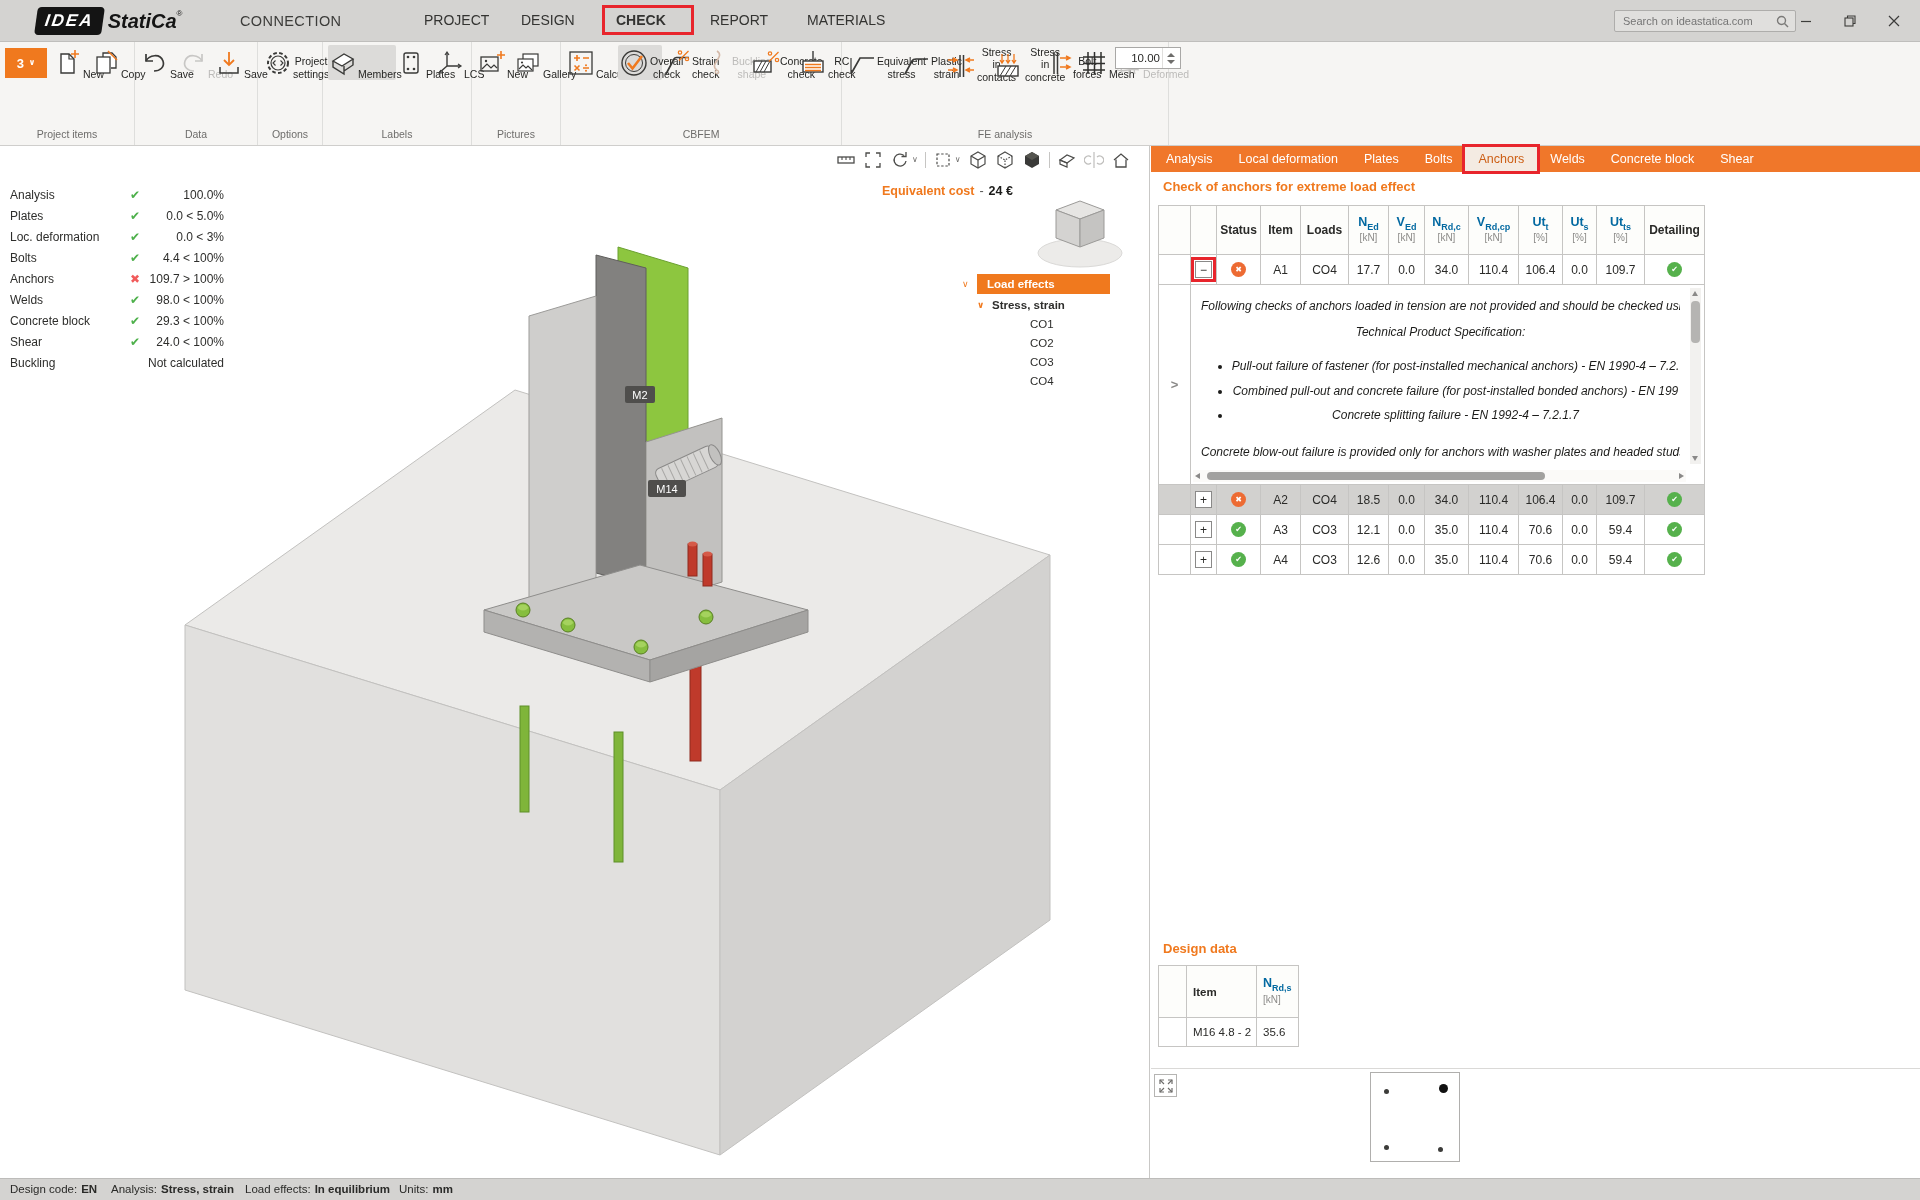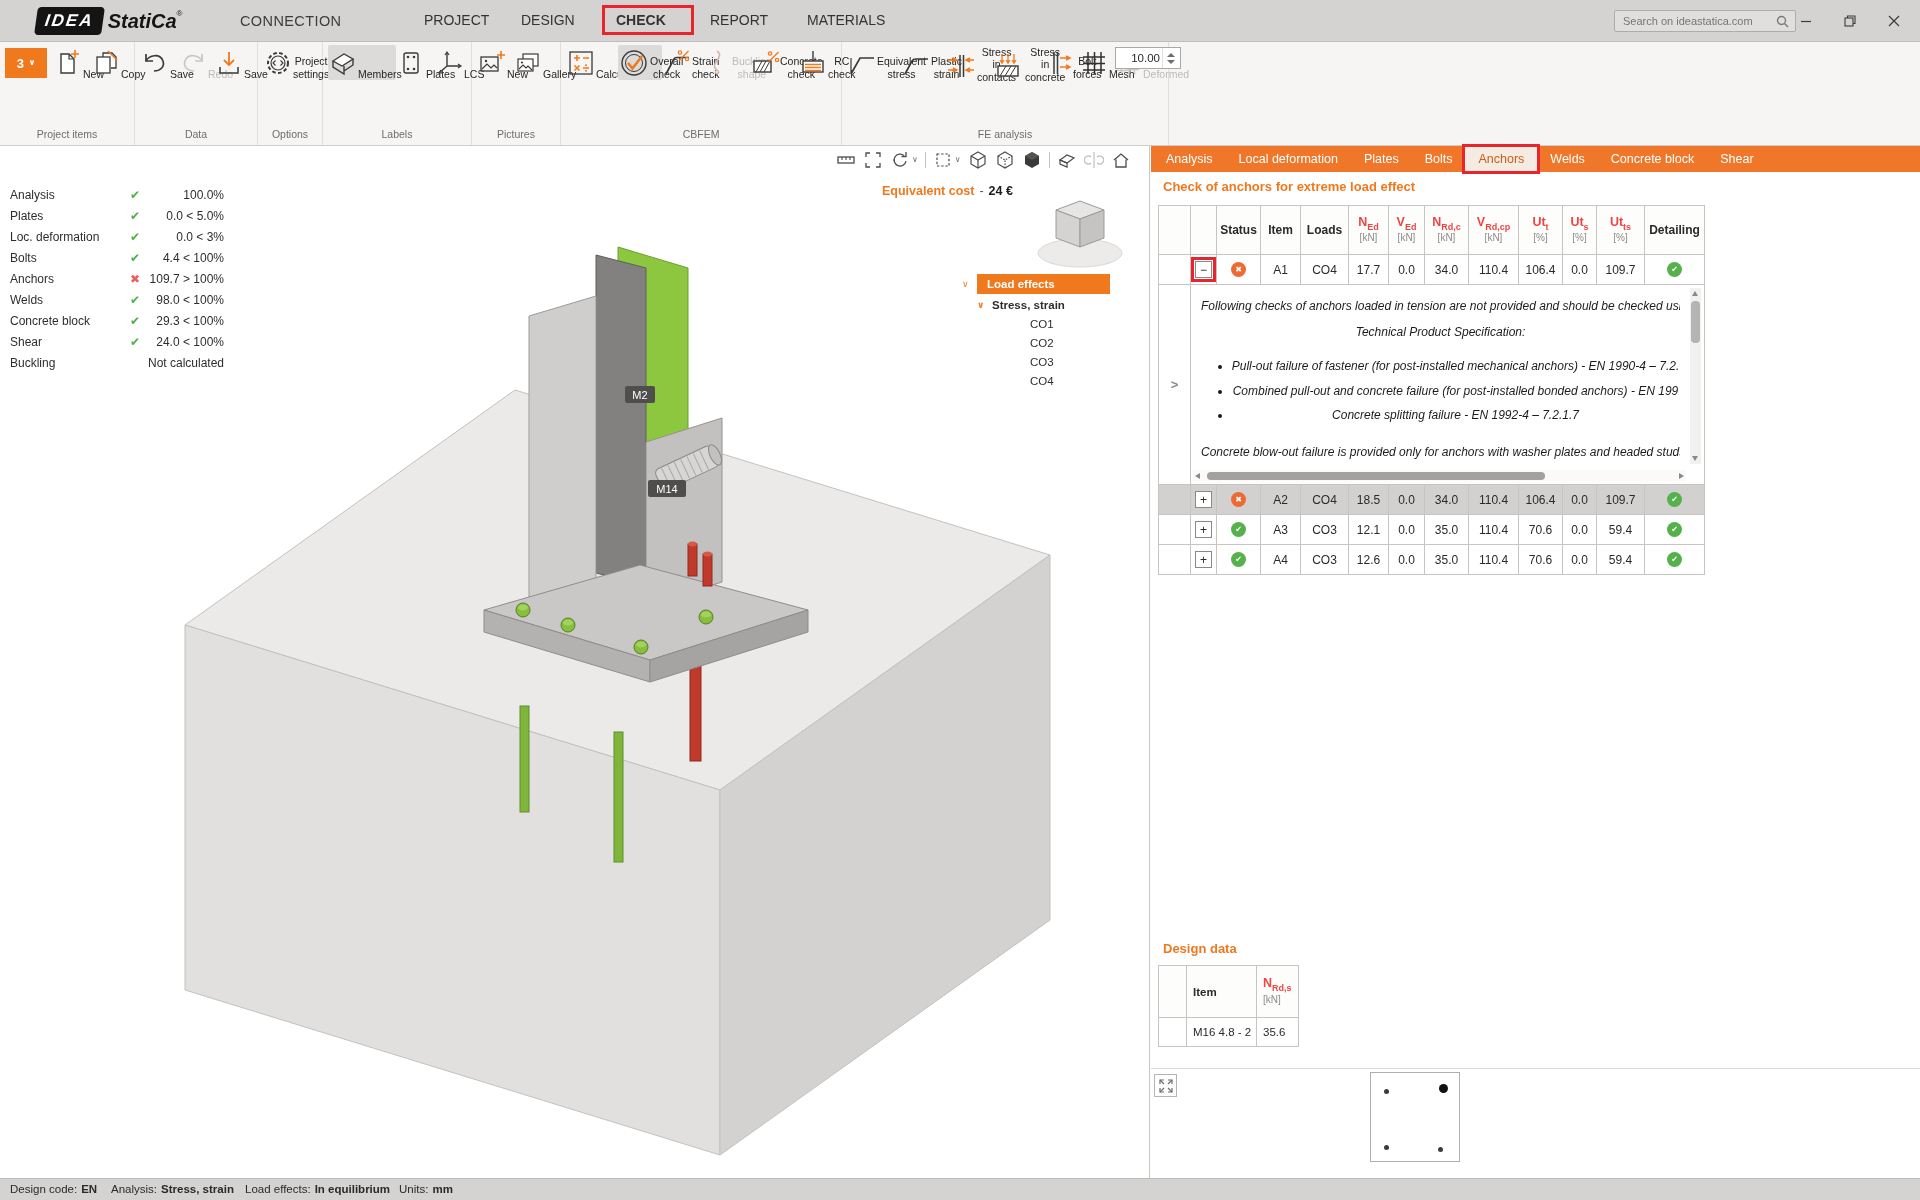--- a/index.html
+++ b/index.html
@@ -61,21 +61,21 @@
 .lt-co{margin:7px 0 0 68px}
 
 .rightpanel{position:absolute;left:1151px;top:0;width:769px;height:1032px;background:#fff}
 .tabbar{position:absolute;left:0;top:0;width:769px;height:26px;background:#f0772a;display:flex;align-items:stretch;padding-left:2px}
 .tab{display:flex;align-items:center;padding:0 13px;color:#fff;font-size:12.5px}
 .tab.active{background:#f4ebe2;color:#cd5f15;position:relative}
 .panel-heading{position:absolute;left:12px;top:33px;color:#f0791e;font-weight:bold;font-size:13px}
 .ctable{position:absolute;left:7px;top:59px;border-collapse:collapse;font-size:12px;color:#2a2a28;table-layout:fixed}
 .ctable td,.ctable th{border:1px solid #c6c5c3;text-align:center;padding:0;overflow:hidden}
 .ctable th{font-weight:bold;height:49px;background:#fdfdfb}
-.hsym{font-size:12.5px;color:#ef4444;line-height:1.1}
+.hsym{font-size:12.5px;color:#0369a1;line-height:1.1}
 .hsym sub{font-size:9px}
 .hunit{font-size:10px;color:#8c8b89;font-weight:normal;line-height:1.2}
 .drow td{height:30px}
 .drow.selrow td{background:#d2d1cf}
 .circ{width:15px;height:15px;border-radius:50%;display:inline-flex;align-items:center;justify-content:center;color:#fff;font-size:8px;font-family:"DejaVu Sans",sans-serif;font-weight:bold;vertical-align:middle}
 .circ.ok{background:#56b14c}.circ.bad{background:#ed6b33}
 .exp{width:17px;height:17px;border:1px solid #8a8988;background:#fff;display:inline-flex;align-items:center;justify-content:center;font-size:12px;color:#2a2a28;line-height:1;position:relative}
 .detail-cell{height:200px;background:#fff;position:relative;text-align:left}
 .gutter-chev{color:#8a8988;font-weight:bold;font-size:13px}
 .dline{position:absolute;left:10px;right:24px;white-space:nowrap;overflow:hidden;font-style:italic;font-size:12px;color:#1c1c1a}

